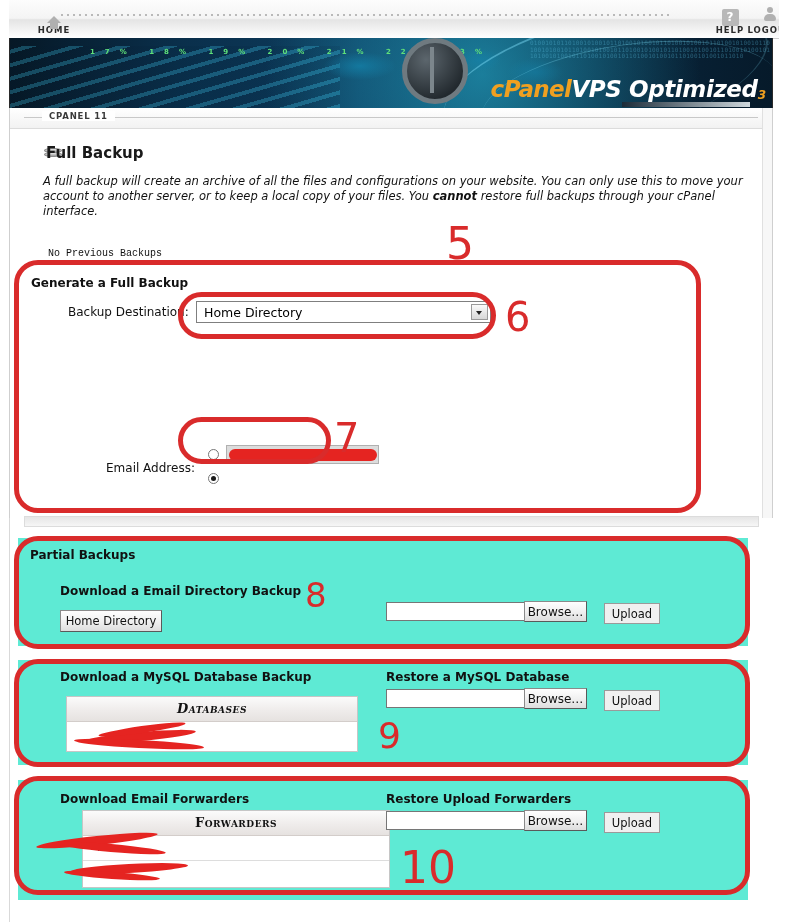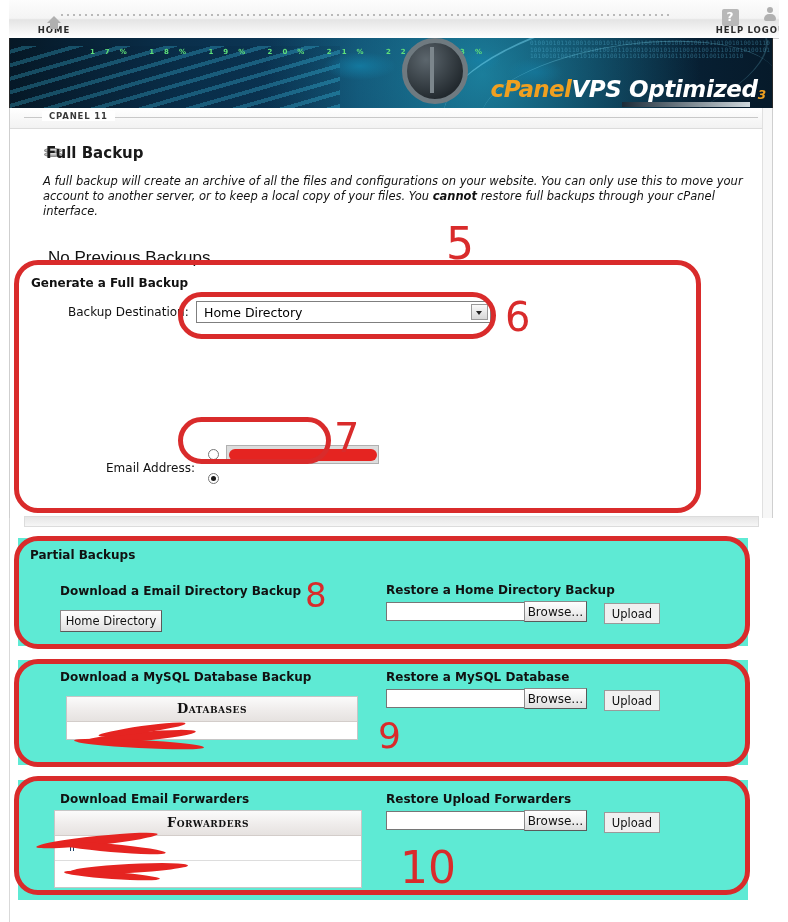--- a/index.html
+++ b/index.html
@@ -335,22 +335,22 @@
     position: absolute;
     left: 31px; top: 118px;
     font-family: "DejaVu Sans", sans-serif;
     font-size: 11.5px;
     font-weight: bold;
     color: #111111;
   }
   .avail-none {
     position: absolute;
     left: 38px; top: 140px;
-    font-family: Liberation Sans, sans-serif;
-    font-size: 17px;
+    font-family: Liberation Mono, monospace;
+    font-size: 10px;
     color: #111111;
   }
 
   .gen-head {
     position: absolute;
     left: 21px; top: 168px;
     font-family: "DejaVu Sans", sans-serif;
     font-size: 12px;
     font-weight: bold;
     color: #111111;
@@ -667,47 +667,46 @@
     <div class="inner-vscroll"></div>
   </div>
 
   <div class="hscroll-strip"></div>
 
   <div class="panel" style="left:18px; top:538px; width:730px; height:108px;">
     <div class="p-title" style="left:12px; top:10px;">Partial Backups</div>
     <div class="sub-head" style="left:42px; top:46px;">Download a Email Directory Backup</div>
     <div class="btn btn-homedir" style="left:42px; top:72px;">Home Directory</div>
 
-    <div class="restore-head" style="left:368px; top:45px;">Restore a Home Directory Backup</div>
     <div class="file-input" style="left:368px; top:64px;"></div>
     <div class="btn btn-browse" style="left:506px; top:63px;">Browse…</div>
     <div class="btn btn-upload" style="left:586px; top:65px;">Upload</div>
   </div>
 
   <div class="panel" style="left:18px; top:660px; width:730px; height:105px;">
     <div class="sub-head" style="left:42px; top:10px;">Download a MySQL Database Backup</div>
 
-    <div class="listbox" style="left:48px; top:36px; width:292px; height:44px;">
+    <div class="listbox" style="left:48px; top:36px; width:292px; height:56px;font-style:italic;">
       <div class="lhead">Databases</div>
       <div class="lrow"></div>
     </div>
     <div class="scribble" style="left:66px; top:72px; width:112px; height:9px; transform:rotate(-5deg);"></div>
     <div class="scribble" style="left:56px; top:80px; width:130px; height:8px; transform:rotate(3deg);"></div>
     <div class="scribble" style="left:80px; top:66px; width:88px; height:7px; transform:rotate(-8deg);"></div>
 
     <div class="restore-head" style="left:368px; top:10px;">Restore a MySQL Database</div>
     <div class="file-input" style="left:368px; top:29px;"></div>
     <div class="btn btn-browse" style="left:506px; top:28px;">Browse…</div>
     <div class="btn btn-upload" style="left:586px; top:30px;">Upload</div>
   </div>
 
   <div class="panel" style="left:18px; top:780px; width:730px; height:120px;">
     <div class="sub-head" style="left:42px; top:12px;">Download Email Forwarders</div>
 
-    <div class="listbox" style="left:36px; top:30px; width:308px; height:78px;">
+    <div class="listbox" style="left:64px; top:30px; width:308px; height:78px;">
       <div class="lhead">Forwarders</div>
       <div class="lrow">ir</div>
       <div class="lrow"></div>
     </div>
     <div class="scribble" style="left:18px; top:56px; width:122px; height:9px; transform:rotate(-6deg);"></div>
     <div class="scribble" style="left:38px; top:64px; width:110px; height:8px; transform:rotate(5deg);"></div>
     <div class="scribble" style="left:52px; top:84px; width:118px; height:9px; transform:rotate(-3deg);"></div>
     <div class="scribble" style="left:46px; top:92px; width:96px; height:7px; transform:rotate(4deg);"></div>
 
     <div class="restore-head" style="left:368px; top:12px;">Restore Upload Forwarders</div>

